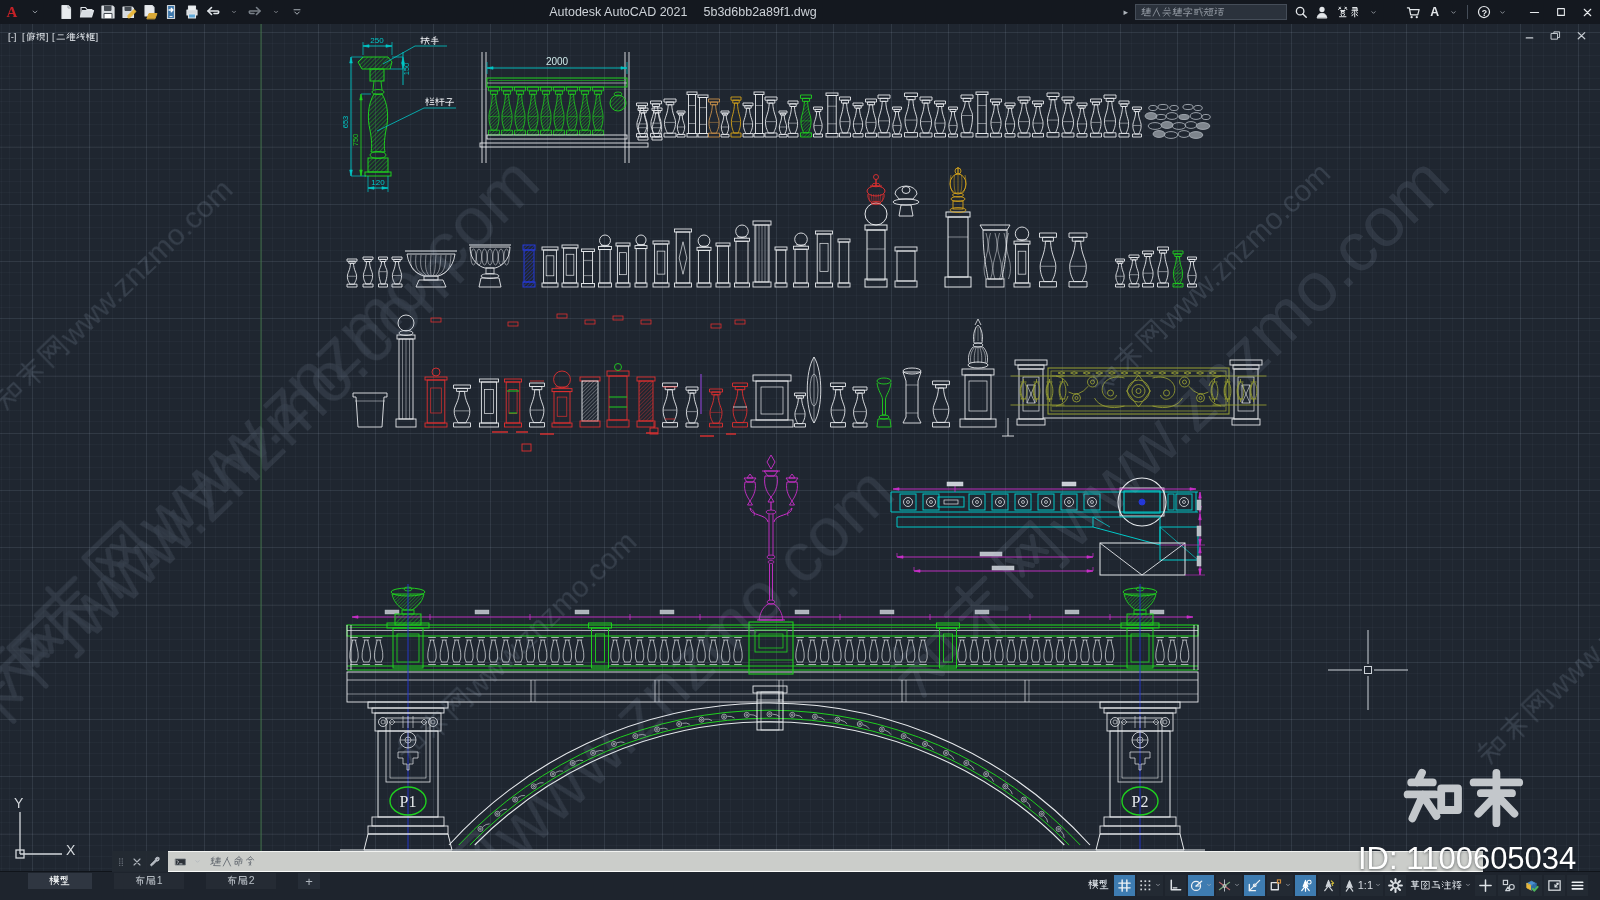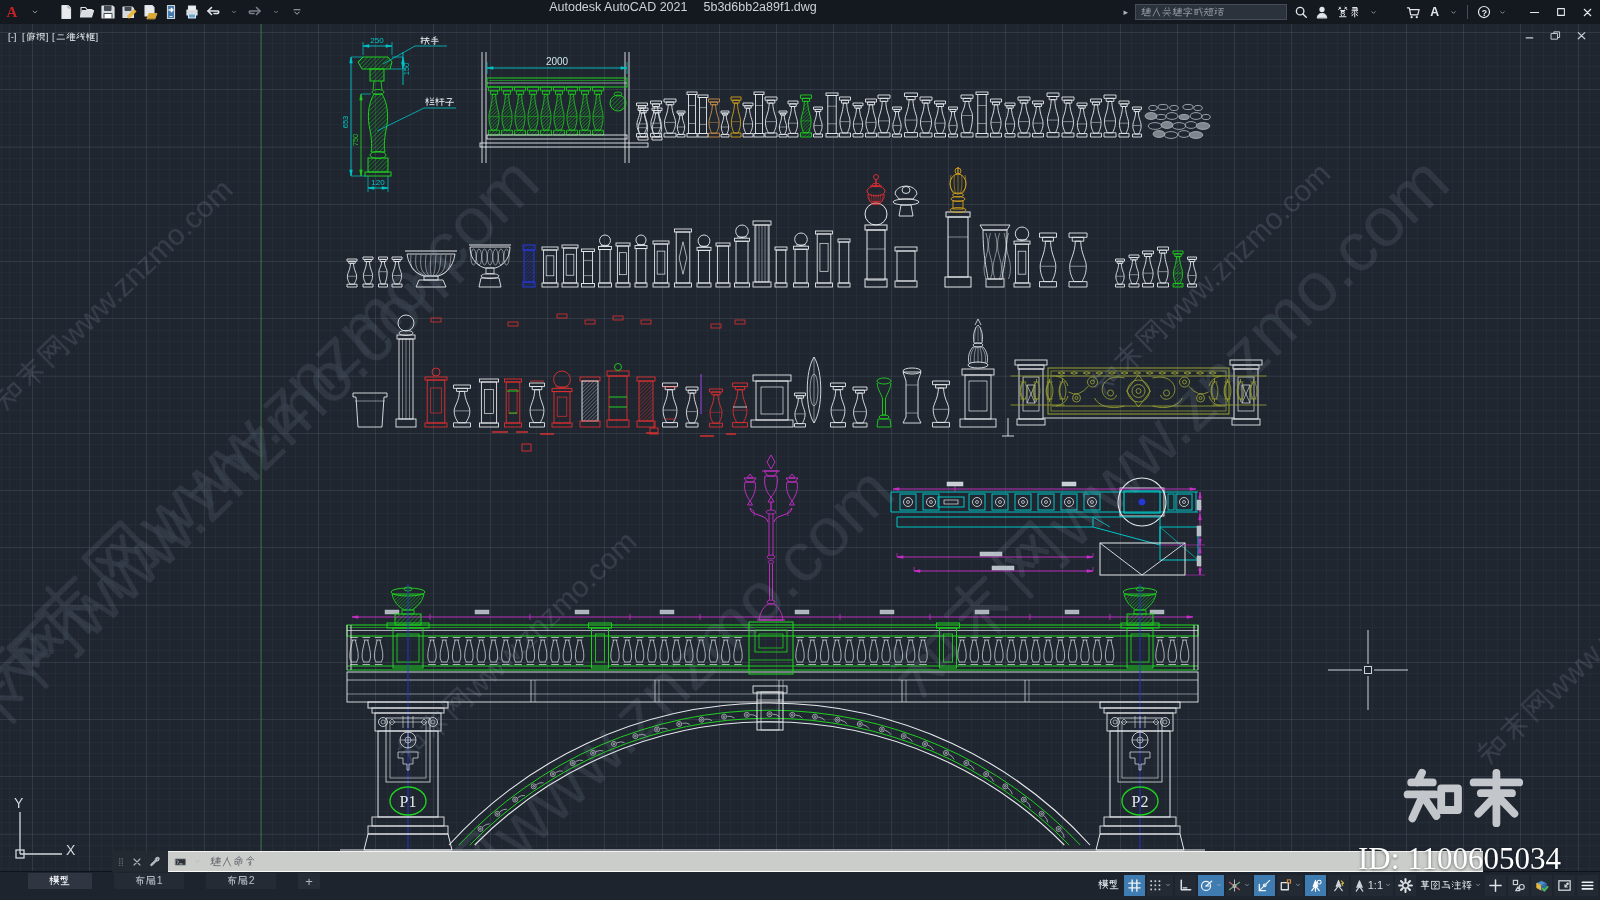--- a/index.html
+++ b/index.html
@@ -12,44 +12,44 @@
  repeating-linear-gradient(to bottom, rgba(210,225,245,0.075) 0 1px, transparent 1px 57.25px),
  repeating-linear-gradient(to right, rgba(210,225,245,0.028) 0 1px, transparent 1px 11.45px),
  repeating-linear-gradient(to bottom, rgba(210,225,245,0.028) 0 1px, transparent 1px 11.45px);
 background-position:32px 8px,32px 8px,9px 8px,9px 8px}
 #cadsvg{position:absolute;left:0;top:0;width:1600px;height:900px;z-index:6;pointer-events:none}
 #vplabel{position:absolute;left:7px;top:31px;z-index:8;display:flex;align-items:center}
 
 #titlebar{position:absolute;left:0;top:0;width:1600px;height:24px;background:#14181f;z-index:50;display:flex;align-items:center}
 #qat{display:flex;align-items:center;gap:4px;padding-left:5px;height:24px}
 .qicon{width:17px;height:17px;display:flex;align-items:center;justify-content:center}
-#title-center{position:absolute;left:300px;right:534px;top:0;height:24px;display:flex;justify-content:center;gap:16px;color:#cdd2d8;font-size:12.5px;white-space:nowrap}
+#title-center{position:absolute;left:300px;right:534px;top:0;height:24px;display:flex;align-items:center;justify-content:center;gap:16px;color:#cdd2d8;font-size:12.5px;white-space:nowrap}
 #tb-right{position:absolute;right:0;top:0;height:24px;display:flex;align-items:center;gap:7px;padding-right:6px}
 #search-box{width:152px;height:16px;background:#2b323c;border:1px solid #454d58;display:flex;align-items:center;padding:0 4px;overflow:hidden}
 .winbtns{display:flex;align-items:center;gap:14px;margin-left:14px}
 
 #viewcube{position:absolute;left:1480px;top:55px;width:112px;height:150px;z-index:8}
 
 #cmdbar{position:absolute;left:112px;top:851px;width:1371px;height:21px;z-index:40;display:flex;align-items:stretch}
 #cmd-handle{width:56px;background:rgba(36,42,51,0.92);display:flex;align-items:center;gap:5px;padding:0 4px}
 #cmd-field{flex:1;background:#cbcdca;border-top:1px solid #f2f3f1;border-bottom:1px solid #fafbf9;display:flex;align-items:center;gap:5px;padding:0 5px}
 
 #bottombar{position:absolute;left:0;top:872px;width:1600px;height:28px;background:#1e242d;z-index:45}
 #filetabs{position:absolute;left:28px;top:1px;display:flex;align-items:stretch;height:16px}
 .ftab{padding:0 20px;margin-right:22px;display:flex;align-items:center;font-size:11px;color:#aeb5bd;background:#252b34;position:relative}
 .ftab.active{background:#2f3641;color:#f2f4f6}
 .ftab-plus{width:22px;display:flex;align-items:center;justify-content:center;color:#aeb5bd;background:#262d37;font-size:13px}
-#statusbar{position:absolute;right:2px;top:1px;display:flex;align-items:center;height:24px}
+#statusbar{position:absolute;right:12px;top:1px;display:flex;align-items:center;height:24px}
 .sbtn{height:21px;min-width:21px;display:flex;align-items:center;justify-content:center;background:#232a33;margin-left:2px;padding:0 1px;gap:1px}
 .sbtn.hl{background:#3e7cb1}
 .sbtn.flat{background:transparent}
 .sbtn .lbl{font-size:11px;color:#d5dae0}
 
 #brandwm{position:absolute;z-index:30;pointer-events:none}
-#idtext{position:absolute;left:1358px;top:841px;z-index:60;color:#ffffff;font-size:31px;letter-spacing:0px;text-shadow:0 1px 3px rgba(10,14,20,0.55);white-space:nowrap;font-family:Liberation Serif, serif}
+#idtext{position:absolute;left:1358px;top:841px;z-index:60;color:#ffffff;font-size:31px;letter-spacing:0px;text-shadow:0 1px 3px rgba(10,14,20,0.55);white-space:nowrap;font-family:Liberation Sans, sans-serif}
 #crosshair{position:absolute;z-index:9;pointer-events:none}
 #ucsicon{position:absolute;z-index:8;pointer-events:none}
 .dwgctrl{position:absolute;right:12px;top:29px;z-index:9;display:flex;gap:13px;align-items:center}
 </style>
 </head>
 <body>
 
 <div id="app">
 
   <div id="canvas"></div>

